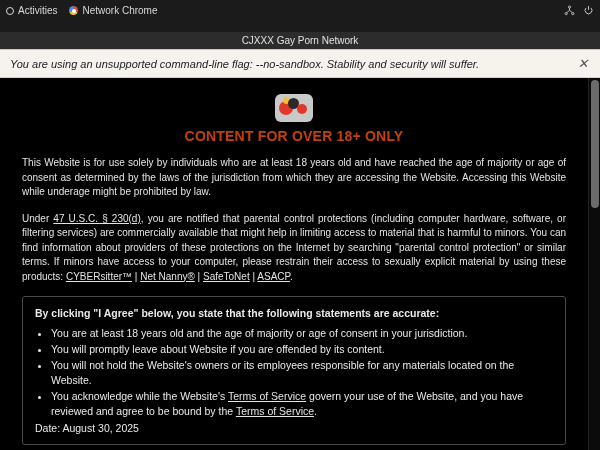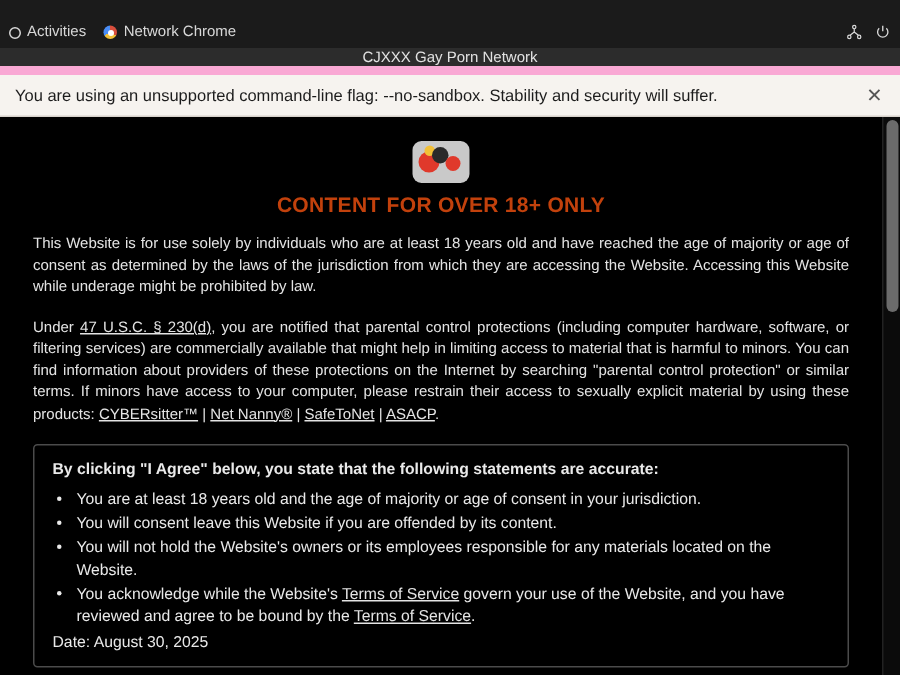--- a/index.html
+++ b/index.html
@@ -10,21 +10,21 @@
     font-family: "Liberation Sans", sans-serif;
     background: #000;
   }
 
   
   .topbar {
     height: 19px;
     background: #1b1b1b;
     color: #d8d8d8;
     display: flex;
-    align-items: flex-start;
+    align-items: flex-end;
     font-size: 10px;
     padding: 16px 6px;
     position: relative;
     gap: 16px;
   }
   .topbar-left { display: flex; align-items: center; gap: 12px; }
   .activities { display: flex; align-items: center; gap: 4px; }
   .dot-icon {
     width: 8px; height: 8px; border-radius: 50%;
     border: 1.5px solid #d8d8d8;
@@ -55,32 +55,33 @@
 
   .titlebar {
     height: 18px;
     background: #2c2c2c;
     color: #e2e2e2;
     font-size: 10px;
     display: flex;
     align-items: center;
     justify-content: center;
     position: relative;
-    border-bottom: 6px solid #f9a8d4;
+    border-bottom: 1px solid #f9a8d4;
   }
 
   .infobar {
     background: #f6f3ef;
     color: #1c1c1c;
     font-size: 11px;
     height: 28px;
     display: flex;
     align-items: center;
     padding: 0 10px;
     border-bottom: 1px solid #d7d2cb;
+    font-style: italic;
   }
   .infobar-text { flex: 1; }
   .infobar-close {
     width: 14px; height: 14px;
     display: flex; align-items: center; justify-content: center;
     color: #555; font-size: 13px; line-height: 1; cursor: default;
   }
 
   
   .viewport {
@@ -232,21 +233,21 @@
       <p class="body">This Website is for use solely by individuals who are at least 18 years old and have reached the age of majority or age of consent as determined by the laws of the jurisdiction from which they are accessing the Website. Accessing this Website while underage might be prohibited by law.</p>
 
       <p class="body">
         <span>Under </span><a class="link" href="#">47 U.S.C. § 230(d)</a><span>, you are notified that parental control protections (including computer hardware, software, or filtering services) are commercially available that might help in limiting access to material that is harmful to minors. You can find information about providers of these protections on the Internet by searching "parental control protection" or similar terms. If minors have access to your computer, please restrain their access to sexually explicit material by using these products: </span><a class="link" href="#">CYBERsitter™</a><span> | </span><a class="link" href="#">Net Nanny®</a><span> | </span><a class="link" href="#">SafeToNet</a><span> | </span><a class="link" href="#">ASACP</a>.
       </p>
 
       <div class="agree-box">
         <p class="agree-head">By clicking "I Agree" below, you state that the following statements are accurate:</p>
         <ul class="agree-list">
           <li>You are at least 18 years old and the age of majority or age of consent in your jurisdiction.</li>
-          <li>You will consent leave this Website if you are offended by its content.</li>
+          <li>You will promptly leave about Website if you are offended by its content.</li>
           <li>You will not hold the Website's owners or its employees responsible for any materials located on the Website.</li>
           <li><span>You acknowledge while the Website's </span><a class="link" href="#">Terms of Service</a><span> govern your use of the Website, and you have reviewed and agree to be bound by the </span><a class="link" href="#">Terms of Service</a><span>.</span></li>
         </ul>
         <p class="agree-date">Date: August 30, 2025</p>
       </div>
 
     </div>
 
     <div class="scrollbar">
       <div class="scroll-thumb"></div>

